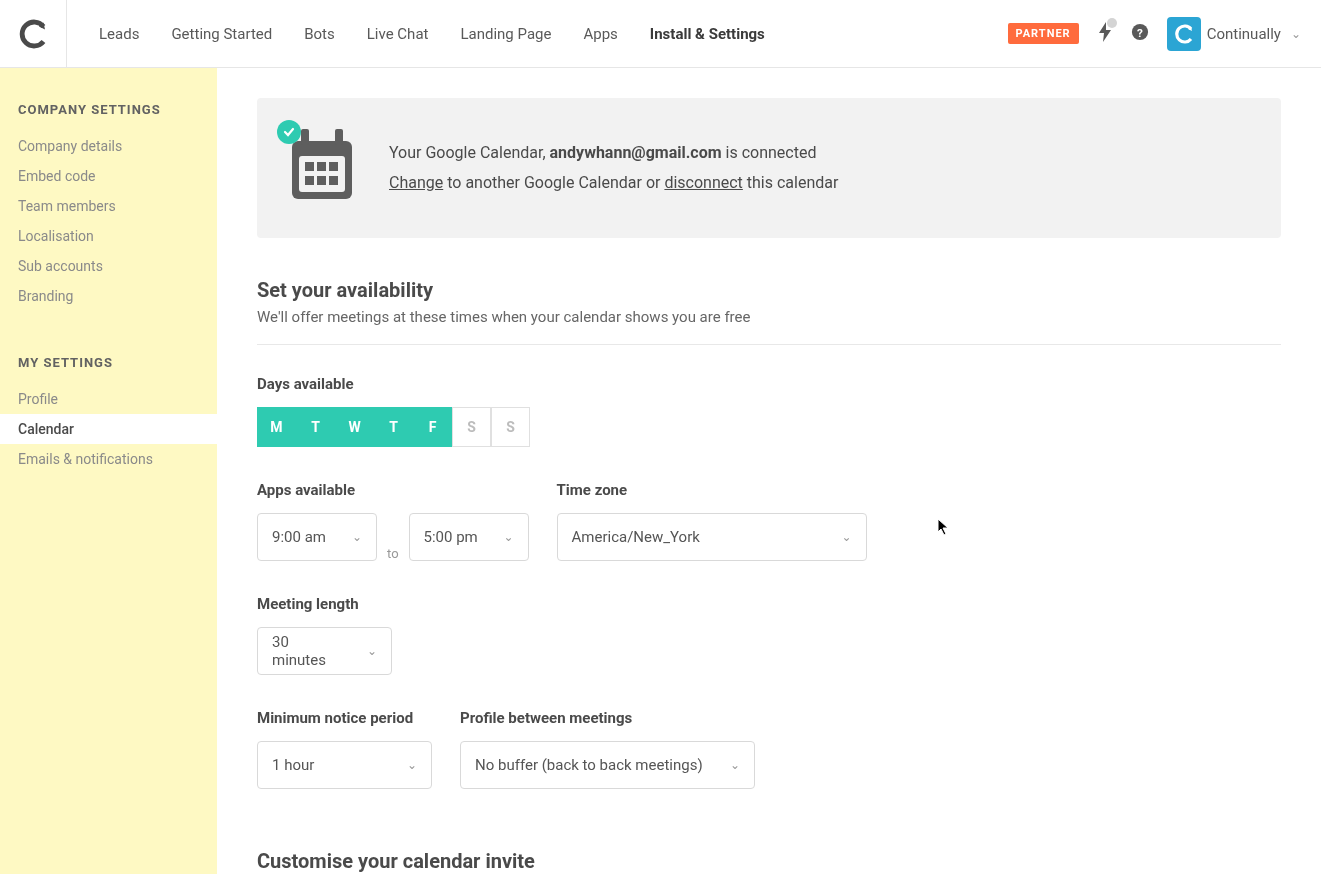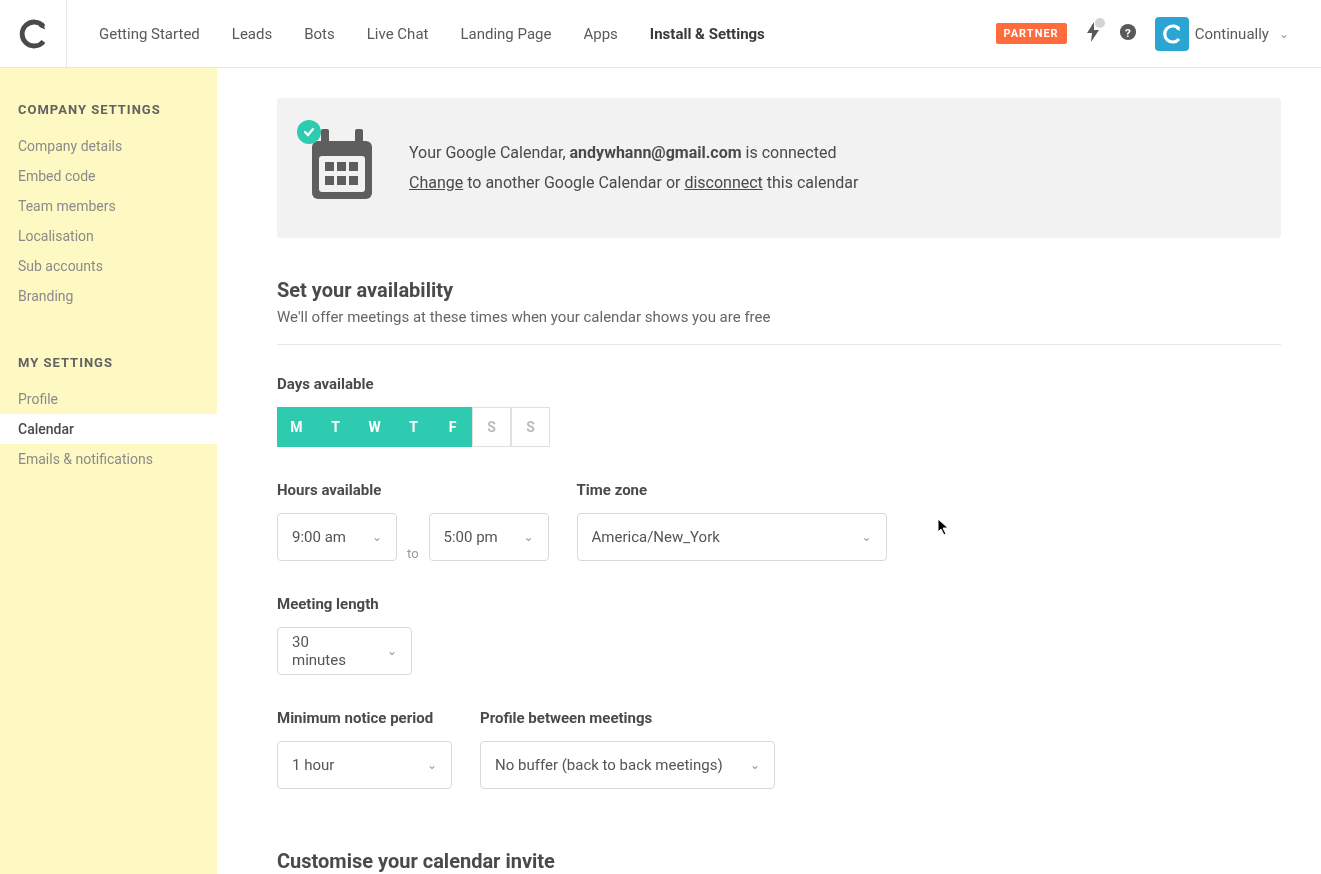--- a/index.html
+++ b/index.html
@@ -25,21 +25,21 @@
     width:67px;
     height:68px;
     display:flex;
     align-items:center;
     justify-content:center;
     border-right:1px solid #e6e6e6;
   }
   .nav-links{ display:flex; align-items:center; padding-left:16px; flex:1;}
   .nav-link{ padding:0 16px; color:#595959; font-size:15px; cursor:pointer; line-height:68px; }
   .nav-link.active{ font-weight:700; color:#3a3a3a; }
-  .nav-right{ display:flex; align-items:center; padding-right:32px; gap:18px;}
+  .nav-right{ display:flex; align-items:center; padding-right:20px; gap:18px;}
   .partner-badge{
     background:#ff6b3d; color:#fff; font-size:11px; font-weight:700;
     letter-spacing:1px; padding:4px 8px; border-radius:2px;
   }
   .icon-wrap{ position:relative; cursor:pointer; color:#595959;}
   .dot{position:absolute; top:-4px; right:-4px; width:10px; height:10px; border-radius:50%; background:#d4d4d4;}
   .avatar{
     width:34px;height:34px;border-radius:4px;background:#2ba5d4;
     display:flex;align-items:center;justify-content:center;
   }
@@ -69,21 +69,21 @@
     background:#fff;
     color:#4a4a4a;
     font-weight:500;
   }
   .sidebar-spacer{height:44px;}
 
   .main{
     flex:1;
     background:#fff;
     overflow-y:auto;
-    padding:30px 40px 40px 60px;
+    padding:30px 40px 40px 40px;
   }
 
   
   .connected-box{
     background:#f2f2f2;
     border-radius:4px;
     padding:28px 30px;
     display:flex;
     align-items:center;
     gap:32px;
@@ -143,22 +143,22 @@
 <body>
 
 <div class="topbar">
   <div class="logo-box">
     <svg width="30" height="30" viewBox="0 0 100 100">
       <path d="M85 25 A40 40 0 1 0 85 75" stroke="#4a4a4a" stroke-width="16" fill="none"></path>
       <path d="M70 25 L90 35 L85 12 Z" fill="#4a4a4a"></path>
     </svg>
   </div>
   <div class="nav-links">
+    <div class="nav-link">Leads</div>
     <div class="nav-link">Getting Started</div>
-    <div class="nav-link">Leads</div>
     <div class="nav-link">Bots</div>
     <div class="nav-link">Live Chat</div>
     <div class="nav-link">Landing Page</div>
     <div class="nav-link">Apps</div>
     <div class="nav-link active">Install &amp; Settings</div>
   </div>
   <div class="nav-right">
     <span class="partner-badge">PARTNER</span>
     <span class="icon-wrap">
       <svg width="16" height="20" viewBox="0 0 16 20">
@@ -243,21 +243,21 @@
       <div class="day on">T</div>
       <div class="day on">W</div>
       <div class="day on">T</div>
       <div class="day on">F</div>
       <div class="day off">S</div>
       <div class="day off">S</div>
     </div>
 
     <div class="row">
       <div class="col">
-        <div class="field-label">Hours available</div>
+        <div class="field-label">Apps available</div>
         <div class="hours-group">
           <div class="select w-120">
             <span>9:00 am</span>
             <span class="chevron">⌄</span>
           </div>
           <span style="font-size:13px;color:#999;">to</span>
           <div class="select w-120">
             <span>5:00 pm</span>
             <span class="chevron">⌄</span>
           </div>

